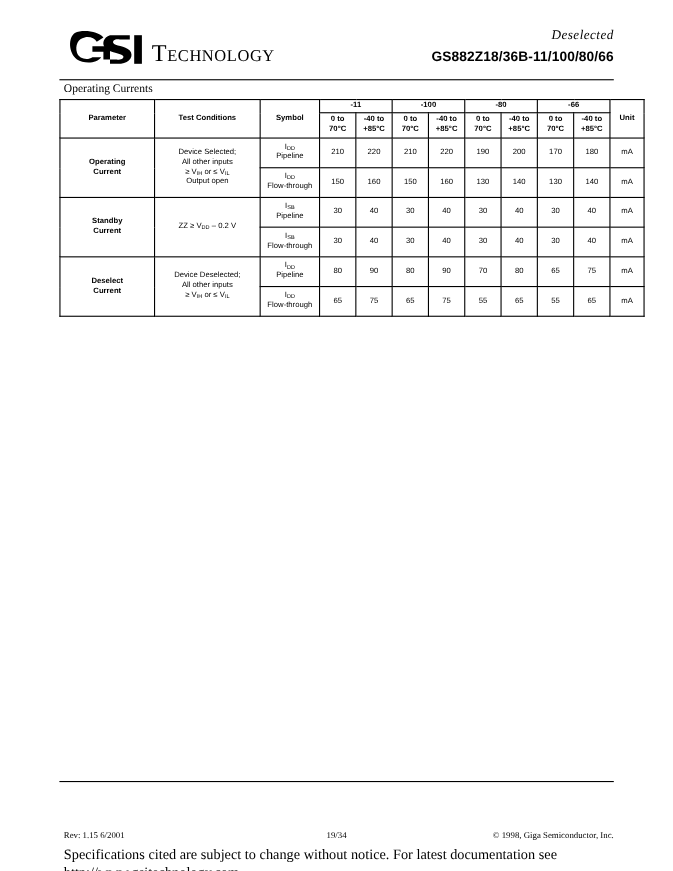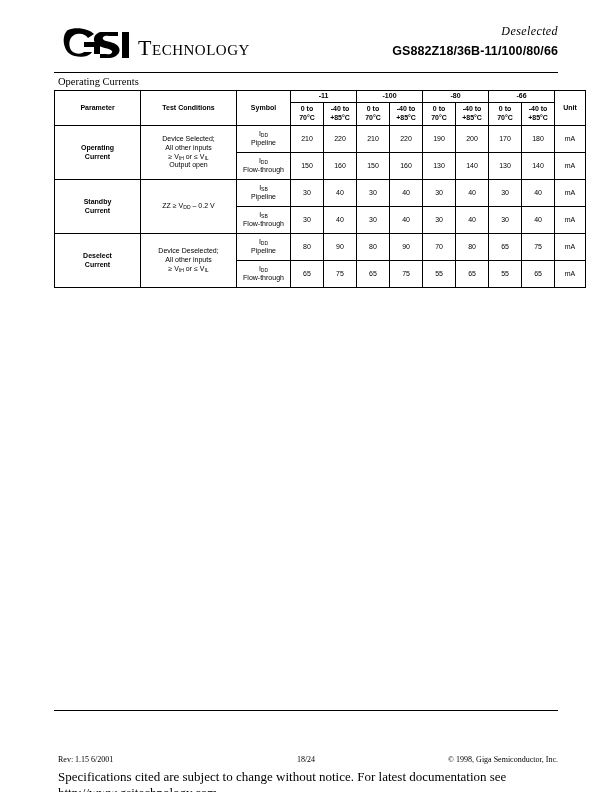--- a/index.html
+++ b/index.html
@@ -369,19 +369,19 @@
         </tr>
       </tbody>
     </table>
   </div>
 
 
   <div class="footer-rule"></div>
   <div class="footer">
     <div class="footer-row">
       <span class="f-left">Rev:  1.15  6/2001</span>
-      <span class="f-center">18/24</span>
+      <span class="f-center">19/34</span>
       <span class="f-right">© 1998, Giga Semiconductor, Inc.</span>
     </div>
     <div class="f-note">Specifications cited are subject to change without notice. For latest documentation see http://www.gsitechnology.com</div>
   </div>
 
 </div>
 
 </body></html>

